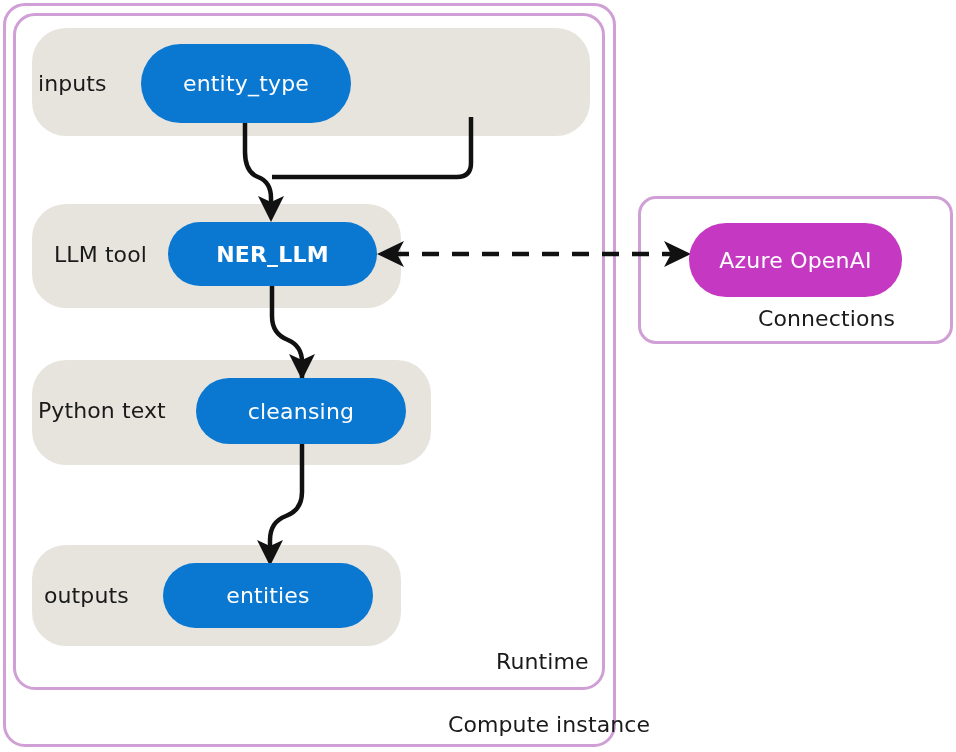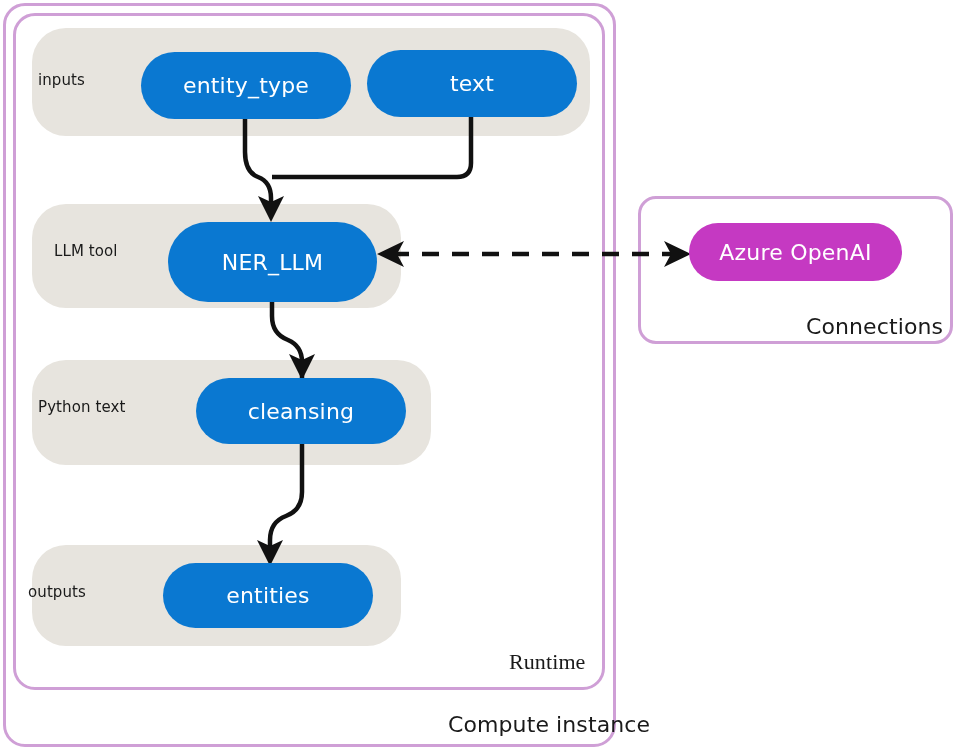--- a/index.html
+++ b/index.html
@@ -32,72 +32,72 @@
   #connections-box      { left: 638px; top: 196px; width: 315px; height: 148px; border-radius: 18px; }
 
   .box-caption {
     position: absolute;
     font-size: 22px;
     color: #1a1a1a;
     white-space: nowrap;
     letter-spacing: .1px;
   }
   #compute-instance-caption { left: 404px; top: 712px; margin-left: 44px; }
-  #runtime-caption          { left: 509px; top: 649px; font-family: Liberation Serif, serif; }
-  #connections-caption      { left: 806px; top: 306px; margin-top: 8px; }
+  #runtime-caption          { left: 496px; top: 649px; }
+  #connections-caption      { left: 758px; top: 306px; }
 
   
   .group-row {
     position: absolute;
     background: #e7e4de;
     border-radius: 34px;
     box-sizing: border-box;
   }
   .group-label {
     position: absolute;
-    font-size: 15px;
+    font-size: 22px;
     color: #1a1a1a;
     white-space: nowrap;
     letter-spacing: .1px;
   }
 
   #group-inputs  { left: 32px; top: 28px;  width: 558px; height: 108px; }
   #label-inputs  { left: 38px; top: 71px; }
 
   #group-llm     { left: 32px; top: 204px; width: 369px; height: 104px; }
   #label-llm     { left: 54px; top: 242px; }
 
   #group-python  { left: 32px; top: 360px; width: 399px; height: 105px; }
   #label-python  { left: 38px; top: 398px; }
 
   #group-outputs { left: 32px; top: 545px; width: 369px; height: 101px; }
-  #label-outputs { left: 28px; top: 583px; }
+  #label-outputs { left: 44px; top: 583px; }
 
   
   .pill {
     position: absolute;
     display: flex;
     align-items: center;
     justify-content: center;
     border-radius: 999px;
     color: #ffffff;
     font-size: 22px;
     letter-spacing: .2px;
     box-sizing: border-box;
     user-select: none;
   }
   .pill-blue    { background: #0a78d1; }
   .pill-magenta { background: #c539c2; }
 
-  #pill-entity-type { left: 141px; top: 52px;  width: 210px; height: 67px; }
+  #pill-entity-type { left: 141px; top: 44px;  width: 210px; height: 79px; }
   #pill-text        { left: 367px; top: 50px;  width: 210px; height: 67px; }
-  #pill-ner-llm     { left: 168px; top: 222px; width: 209px; height: 80px; }
+  #pill-ner-llm     { left: 168px; top: 222px; width: 209px; height: 64px; font-weight: bold; }
   #pill-cleansing   { left: 196px; top: 378px; width: 210px; height: 66px; }
   #pill-entities    { left: 163px; top: 563px; width: 210px; height: 65px; }
-  #pill-azure-openai{ left: 689px; top: 223px; width: 213px; height: 58px; }
+  #pill-azure-openai{ left: 689px; top: 223px; width: 213px; height: 74px; }
 
   
   #connectors {
     position: absolute;
     left: 0; top: 0;
     width: 956px; height: 752px;
     pointer-events: none;
   }
   .edge {
     fill: none;
@@ -167,21 +167,20 @@
              L 270 560"></path>
     <path class="arrow-head" d="M 270 566 L 257 540 L 270 546 L 283 540 Z"></path>
 
      Azure OpenAI : dashed, double headed --&gt;
     <line class="edge-dashed" x1="392" y1="254" x2="678" y2="254"></line>
     <path class="arrow-head" d="M 377 254 L 404 241 L 397 254 L 404 267 Z"></path>
     <path class="arrow-head" d="M 691 254 L 664 241 L 671 254 L 664 267 Z"></path>
   </svg>
 
   <div class="pill pill-blue" id="pill-entity-type">entity_type</div>
-  <div class="pill pill-blue" id="pill-text">text</div>
   <div class="pill pill-blue" id="pill-ner-llm">NER_LLM</div>
   <div class="pill pill-blue" id="pill-cleansing">cleansing</div>
   <div class="pill pill-blue" id="pill-entities">entities</div>
   <div class="pill pill-magenta" id="pill-azure-openai">Azure OpenAI</div>
 
   <div class="box-caption" id="runtime-caption">Runtime</div>
   <div class="box-caption" id="compute-instance-caption">Compute instance</div>
   <div class="box-caption" id="connections-caption">Connections</div>
 
 </div>

